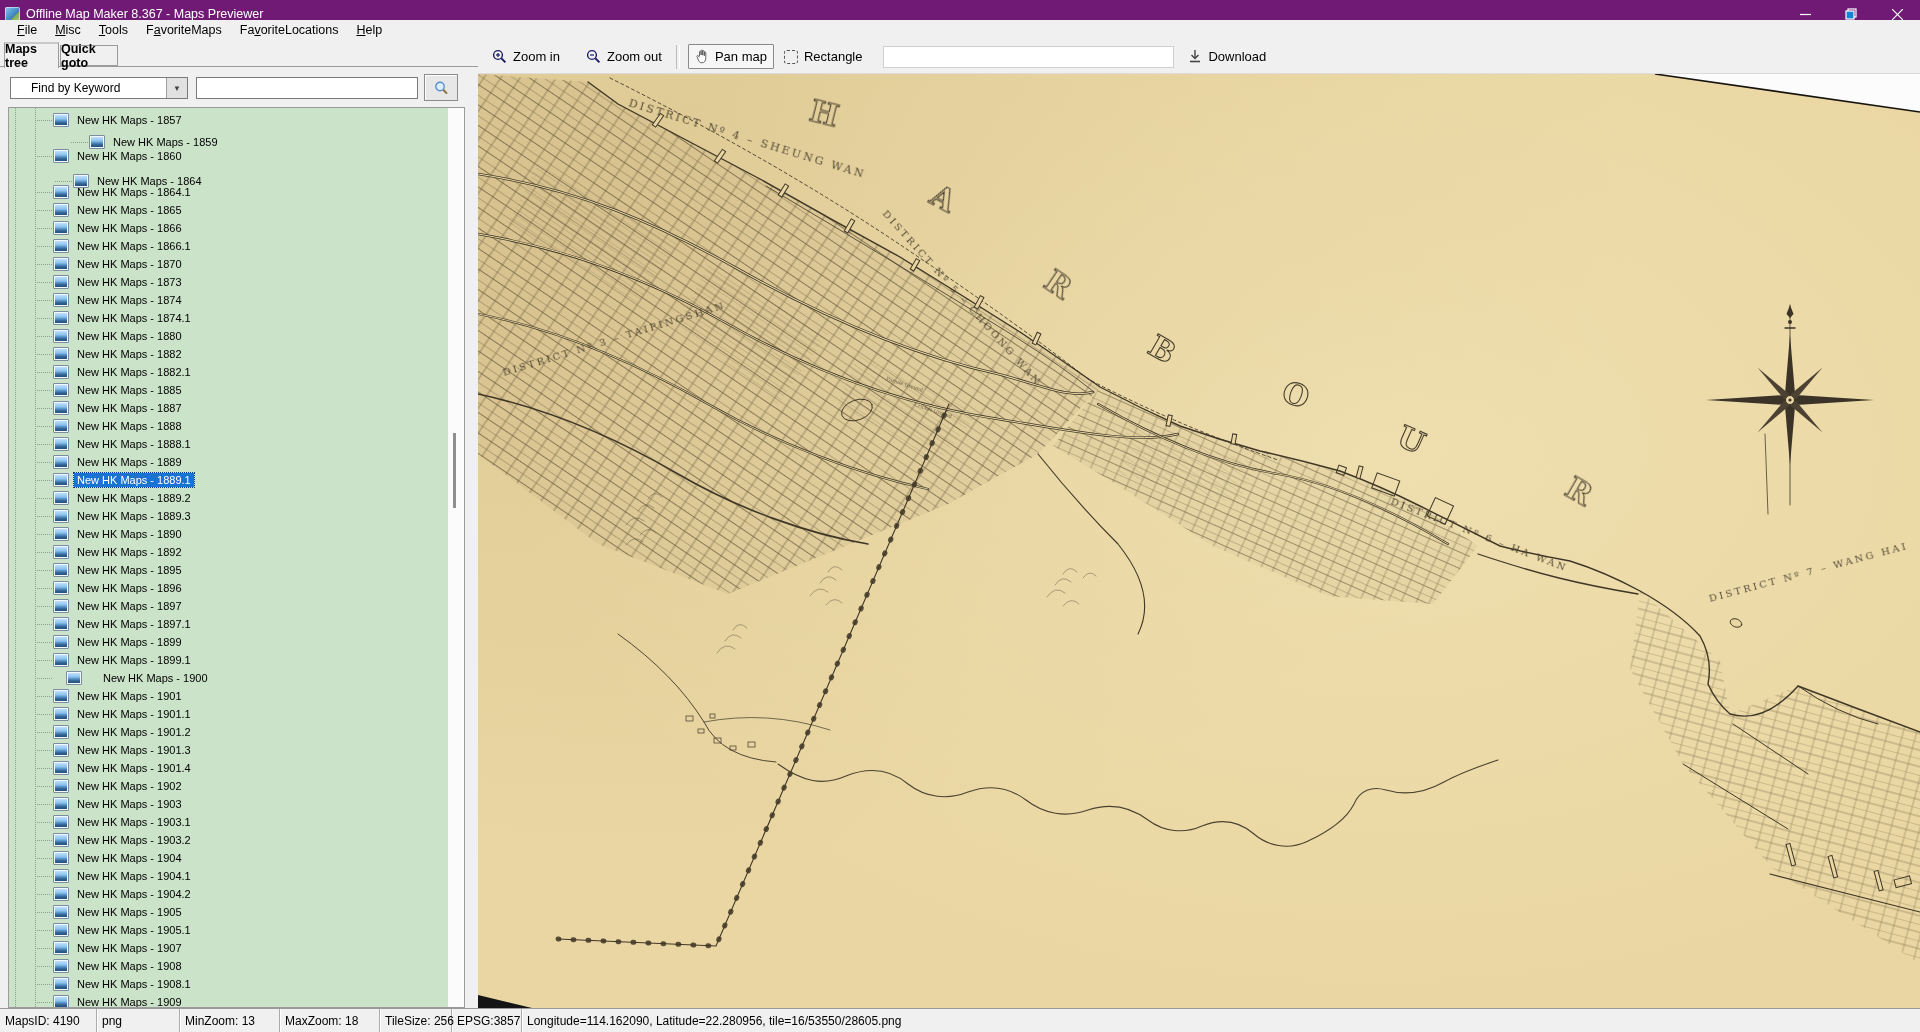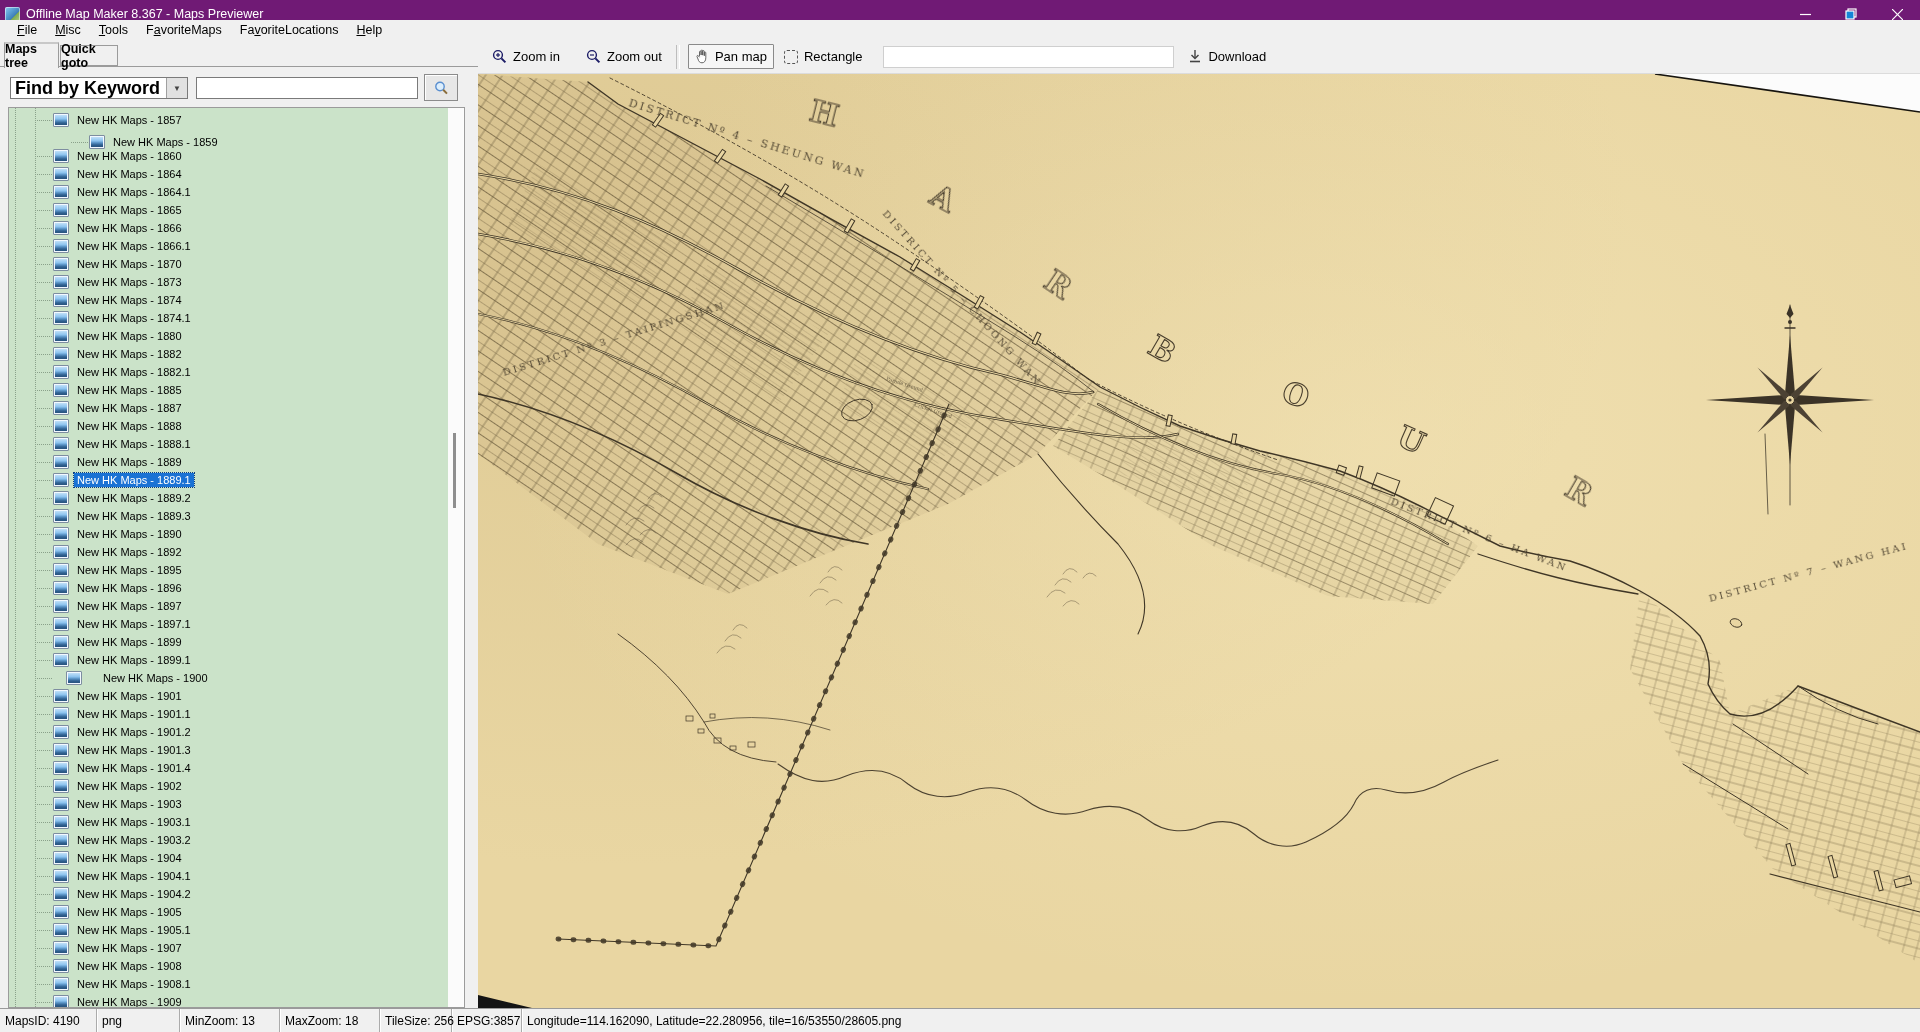--- a/index.html
+++ b/index.html
@@ -30,21 +30,21 @@
   .tabline{position:absolute;left:0;top:26px;width:478px;height:1px;background:#9b9b9b;}
   .tab{position:absolute;box-sizing:border-box;background:#f0f0f0;border:1px solid #9b9b9b;
        font-size:12.5px;display:flex;align-items:center;justify-content:center;}
   .tab.active{left:4px;top:2px;width:55px;height:26px;border-bottom:none;z-index:2;
               border-top:2px solid #c8c8c8;}
   .tab.inactive{left:60px;top:5px;width:58px;height:21px;}
 
   .searchrow{position:absolute;left:0;top:34px;width:478px;height:32px;}
   .combo{position:absolute;left:10px;top:3px;width:178px;height:22px;background:#fff;
          border:1px solid #7a7a7a;box-sizing:border-box;display:flex;align-items:center;}
-  .combo-text{flex:1;padding-left:4px;font-size:18px;font-weight:bold;}
+  .combo-text{flex:1;padding-left:20px;font-size:12px;}
   .combo-btn{width:20px;height:100%;background:#e1e1e1;border-left:1px solid #a0a0a0;
              display:flex;align-items:center;justify-content:center;font-size:8px;color:#444;}
   .searchbox{position:absolute;left:196px;top:3px;width:222px;height:22px;border:1px solid #7a7a7a;
              box-sizing:border-box;background:#fff;font-size:12px;padding:0 4px;outline:none;}
   .searchbtn{position:absolute;left:424px;top:0;width:34px;height:27px;background:#e7e7e7;
              border:1px solid #8b8b8b;box-sizing:border-box;display:flex;align-items:center;justify-content:center;
              box-shadow:inset 1px 1px 0 #fff;}
 
   .treewrap{position:absolute;left:8px;top:67px;width:457px;height:901px;background:#fdfdfd;
             border:1px solid #9b9b9b;box-sizing:border-box;}
@@ -158,21 +158,21 @@
           <div class="tree-row" style="top: 25px; margin-left: 36px;">
             <span class="stub"></span>
             <span class="mapicon"></span>
             <span class="tree-label">New HK Maps - 1859</span>
           </div>
           <div class="tree-row" style="top: 39px;">
             <span class="stub"></span>
             <span class="mapicon"></span>
             <span class="tree-label">New HK Maps - 1860</span>
           </div>
-          <div class="tree-row" style="top: 57px;">
+          <div class="tree-row" style="top: 64px; margin-left: 20px;">
             <span class="stub"></span>
             <span class="mapicon"></span>
             <span class="tree-label">New HK Maps - 1864</span>
           </div>
           <div class="tree-row" style="top: 75px;">
             <span class="stub"></span>
             <span class="mapicon"></span>
             <span class="tree-label">New HK Maps - 1864.1</span>
           </div>
           <div class="tree-row" style="top: 93px;">

